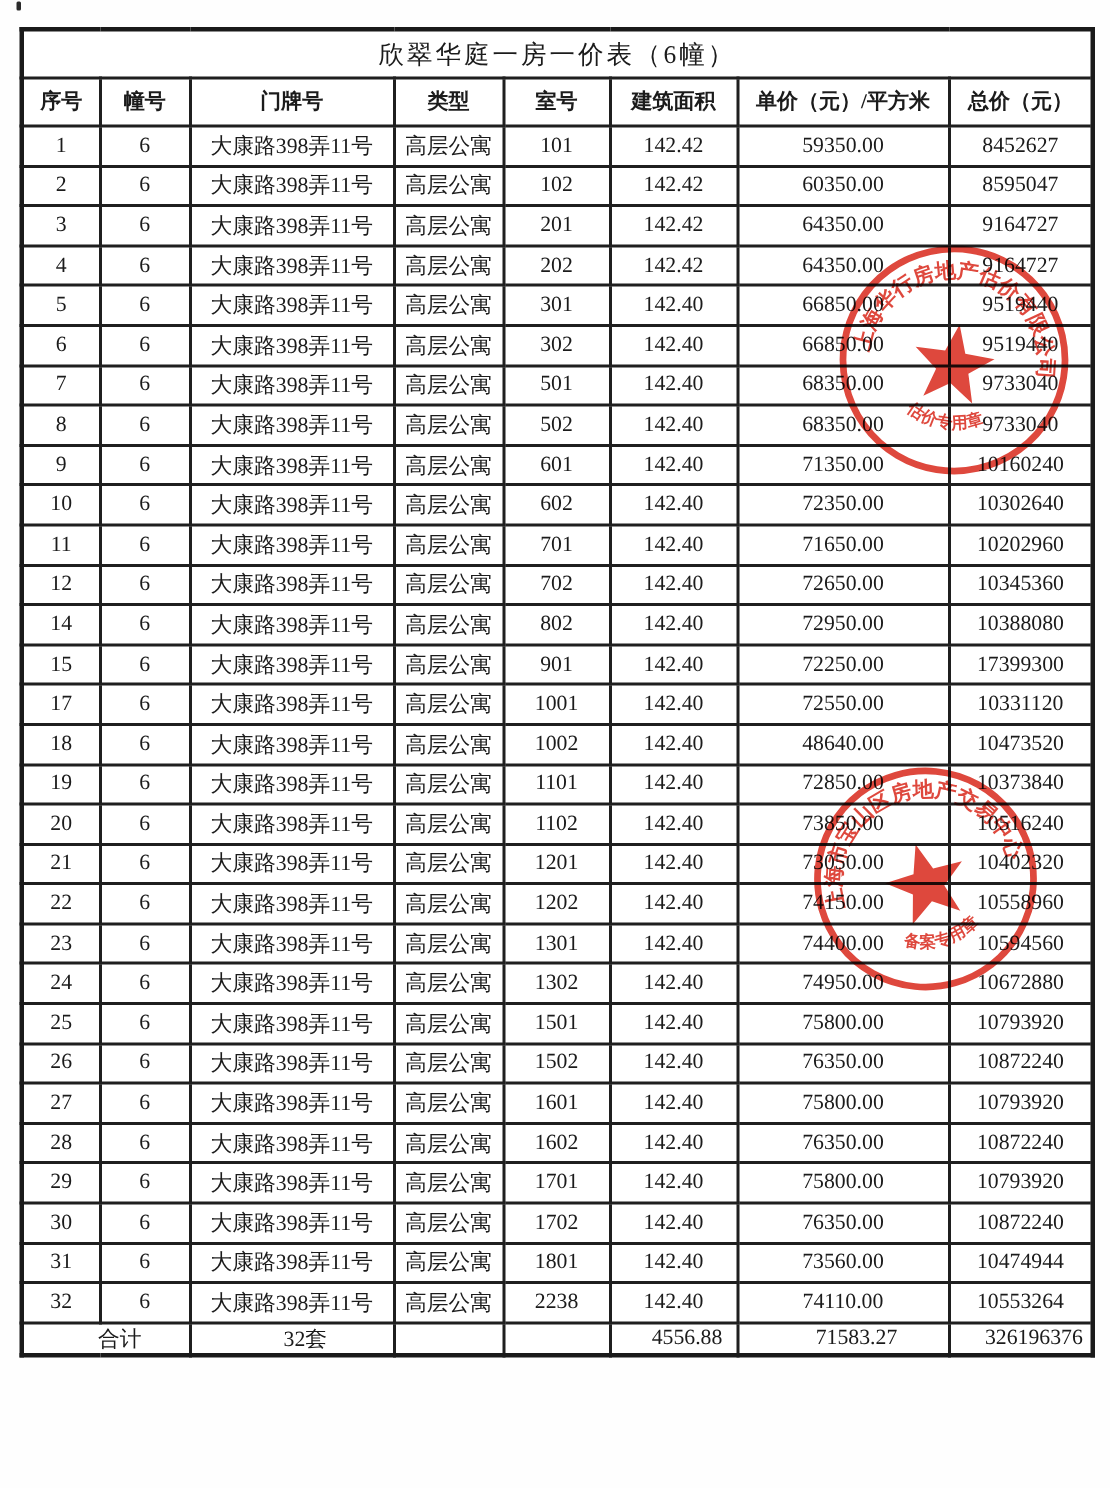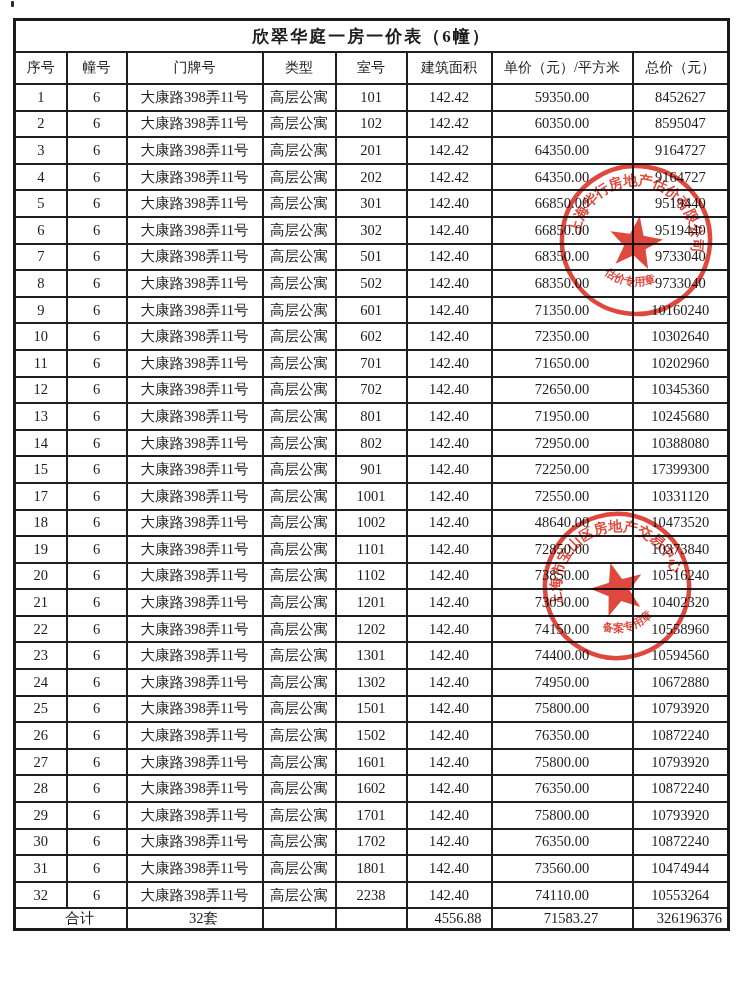--- a/index.html
+++ b/index.html
@@ -16,22 +16,22 @@
     position:absolute;left:13px;top:18px;width:714px;
     border-collapse:collapse;table-layout:fixed;
     border:3px solid #1a1a1a;background:#fff;
   }
   .price-table td,.price-table th{
     border:2px solid #1f1f1f;
     text-align:center;vertical-align:middle;
     color:#1b1b1b;padding:0;overflow:hidden;white-space:nowrap;
     font-size:14.5px;font-weight:normal;
   }
-  tr.title-row td{height:30px;font-size:17px;font-weight:bold;letter-spacing:2px;}
-  tr.header-row th{height:30px;font-size:14px;font-weight:normal;}
+  tr.title-row td{height:30px;font-size:17px;font-weight:normal;letter-spacing:2px;}
+  tr.header-row th{height:30px;font-size:14px;font-weight:bold;}
   tr.data-row td{height:24.6px;}
   tr.total-row td{height:19px;padding-left:18px;}
   
   .stamp{
     position:absolute;width:160px;height:160px;
     opacity:.85;mix-blend-mode:multiply;pointer-events:none;
   }
   #stamp1{left:556px;top:160px;transform:rotate(9deg);}
   #stamp2{left:537px;top:506px;transform:rotate(-16deg);}
   .stamp text{font-family:"Liberation Serif","DejaVu Serif",serif;font-weight:bold;}
@@ -182,30 +182,20 @@
       <td>12</td>
       <td>6</td>
       <td>大康路398弄11号</td>
       <td>高层公寓</td>
       <td>702</td>
       <td>142.40</td>
       <td>72650.00</td>
       <td>10345360</td>
     </tr>
         <tr class="data-row">
-      <td>13</td>
-      <td>6</td>
-      <td>大康路398弄11号</td>
-      <td>高层公寓</td>
-      <td>801</td>
-      <td>142.40</td>
-      <td>71950.00</td>
-      <td>10245680</td>
-    </tr>
-        <tr class="data-row">
       <td>14</td>
       <td>6</td>
       <td>大康路398弄11号</td>
       <td>高层公寓</td>
       <td>802</td>
       <td>142.40</td>
       <td>72950.00</td>
       <td>10388080</td>
     </tr>
         <tr class="data-row">

